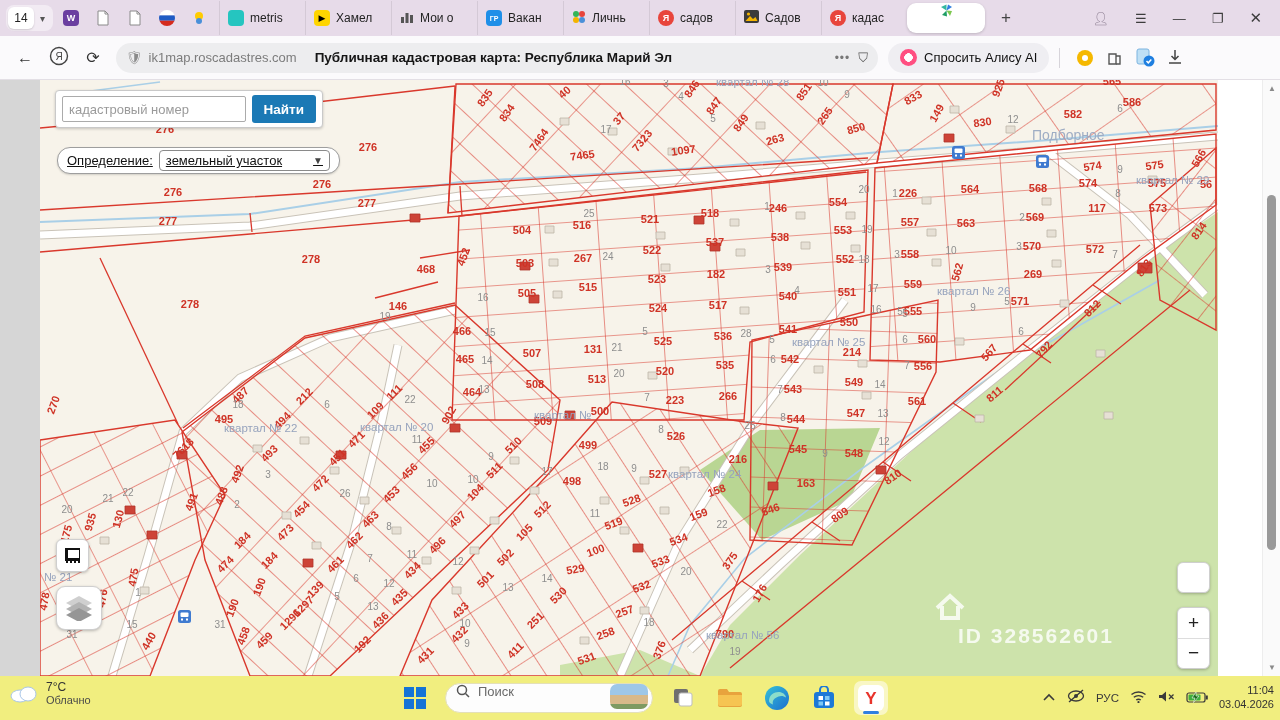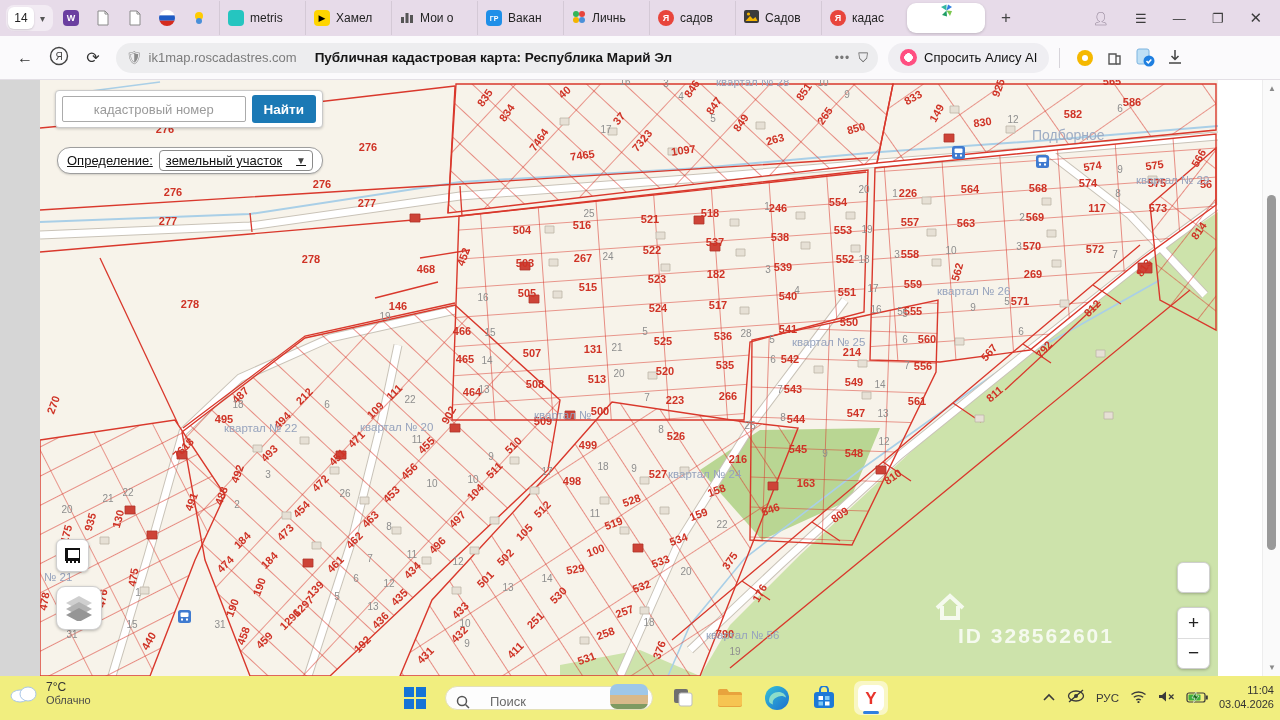--- a/index.html
+++ b/index.html
@@ -46,43 +46,43 @@
   .pn{fill:#cf3326;font-size:11px;font-weight:bold;text-anchor:middle;}
   .ln{fill:#8e8e8e;font-size:10px;text-anchor:middle;}
   .qn{fill:#96a3bd;font-size:11.5px;}
   .place{fill:#9fadc4;font-size:14px;}
   .gl{stroke:#d9382c;stroke-width:1.1;fill:none;}
   .rg{stroke:#d9382c;stroke-width:1.4;}
   .rl{stroke:#d9382c;stroke-width:1.3;fill:none;}
 
   
   .srchpanel{position:absolute;left:55px;top:90px;width:268px;height:38px;background:#fff;border:1px solid #c9c9c9;border-radius:4px;box-shadow:0 1px 3px rgba(0,0,0,.2);display:flex;align-items:center;padding:0 6px;gap:6px;}
-  .srchpanel input{flex:1;height:26px;border:1px solid #ababab;border-radius:2px;padding:0 6px;font-size:13px;color:#333;min-width:0;text-align:center;}
+  .srchpanel input{flex:1;height:26px;border:1px solid #ababab;border-radius:2px;padding:0 6px;font-size:13px;color:#333;min-width:0;}
   .srchpanel input::placeholder{color:#9a9a9a;}
   .findbtn{height:28px;padding:0 12px;background:#1b79b5;color:#fff;border:none;border-radius:3px;font-size:13.5px;font-weight:600;}
   .filterpanel{position:absolute;left:57px;top:133px;height:27px;background:#fff;border:1px solid #9e9e9e;border-radius:13px;display:flex;align-items:center;padding:0 9px;gap:6px;font-size:13px;color:#111;box-shadow:0 1px 2px rgba(0,0,0,.15);}
-  .selbox{display:flex;align-items:center;gap:14px;border:1px solid #8a8a8a;border-radius:4px;height:21px;padding:0 6px;font-size:13px;color:#111;background:#fff;}
+  .selbox{display:flex;align-items:center;gap:31px;border:1px solid #8a8a8a;border-radius:4px;height:21px;padding:0 6px;font-size:13px;color:#111;background:#fff;}
   .selbox .chv{font-size:10px;color:#444;}
   .toolbtn{position:absolute;background:#fff;border:1px solid #cfcfcf;border-radius:6px;box-shadow:0 1px 3px rgba(0,0,0,.25);display:flex;align-items:center;justify-content:center;}
   .scalebar{position:absolute;left:53px;top:639px;font-size:11.5px;color:#222;}
   .sc1{width:88px;border:2px solid #555;border-top:none;background:rgba(255,255,255,.55);padding:0 4px;line-height:15px;}
   .sc2{width:110px;border:2px solid #555;border-top:none;background:rgba(255,255,255,.55);padding:0 4px;line-height:15px;margin-top:1px;}
   .zoomctl{position:absolute;left:1177px;top:607px;width:33px;height:62px;background:#fff;border:1px solid #cfcfcf;border-radius:6px;box-shadow:0 1px 3px rgba(0,0,0,.25);display:flex;flex-direction:column;}
   .zoomctl div{flex:1;display:flex;align-items:center;justify-content:center;font-size:19px;color:#222;}
   .zoomctl div:first-child{border-bottom:1px solid #ddd;}
   .wmark{position:absolute;left:933px;top:588px;color:rgba(255,255,255,.8);display:flex;align-items:center;gap:8px;font-weight:bold;font-size:46px;letter-spacing:2px;pointer-events:none;}
   .wmid{position:absolute;left:958px;top:638px;color:rgba(255,255,255,.8);font-weight:bold;font-size:21px;letter-spacing:2px;pointer-events:none;}
 
   
   .taskbar{position:absolute;left:0;top:676px;width:1280px;height:44px;background:#f1ee7f;}
   .weather{position:absolute;left:8px;top:4px;display:flex;align-items:center;gap:8px;color:#3c3c3c;}
   .weather .t{font-size:12px;color:#333;}
   .weather .c{font-size:11px;color:#4a4a4a;}
   .centericons{position:absolute;left:398px;top:0;height:44px;display:flex;align-items:center;gap:13px;}
-  .tsearch{width:208px;height:24px;background:#fdfdfd;border:1px solid #e4e0b8;border-radius:15px;display:flex;align-items:flex-end;padding:0 4px 0 10px;gap:20px;}
+  .tsearch{width:208px;height:30px;background:#fdfdfd;border:1px solid #e4e0b8;border-radius:15px;display:flex;align-items:flex-start;padding:0 4px 0 10px;gap:8px;}
   .tsearch .ph{flex:1;font-size:13px;color:#6a6a6a;}
   .thumbimg{width:38px;height:25px;border-radius:7px;background:linear-gradient(180deg,#9ec7e8 0 45%,#d8b98a 45% 80%,#7e9a62 80% 100%);}
   .appico{width:34px;height:34px;display:flex;align-items:center;justify-content:center;}
   .yactive{background:rgba(255,255,255,.55);border-radius:7px;position:relative;}
   .yactive::after{content:"";position:absolute;bottom:1px;left:9px;width:16px;height:3px;border-radius:2px;background:#2f7fe0;}
   .tray{position:absolute;right:6px;top:0;height:44px;display:flex;align-items:center;gap:11px;color:#3a3a3a;}
   .tray .lang{font-size:11.5px;}
   .clock{font-size:11px;color:#333;text-align:right;line-height:1.25;}
 </style>
 </head>

